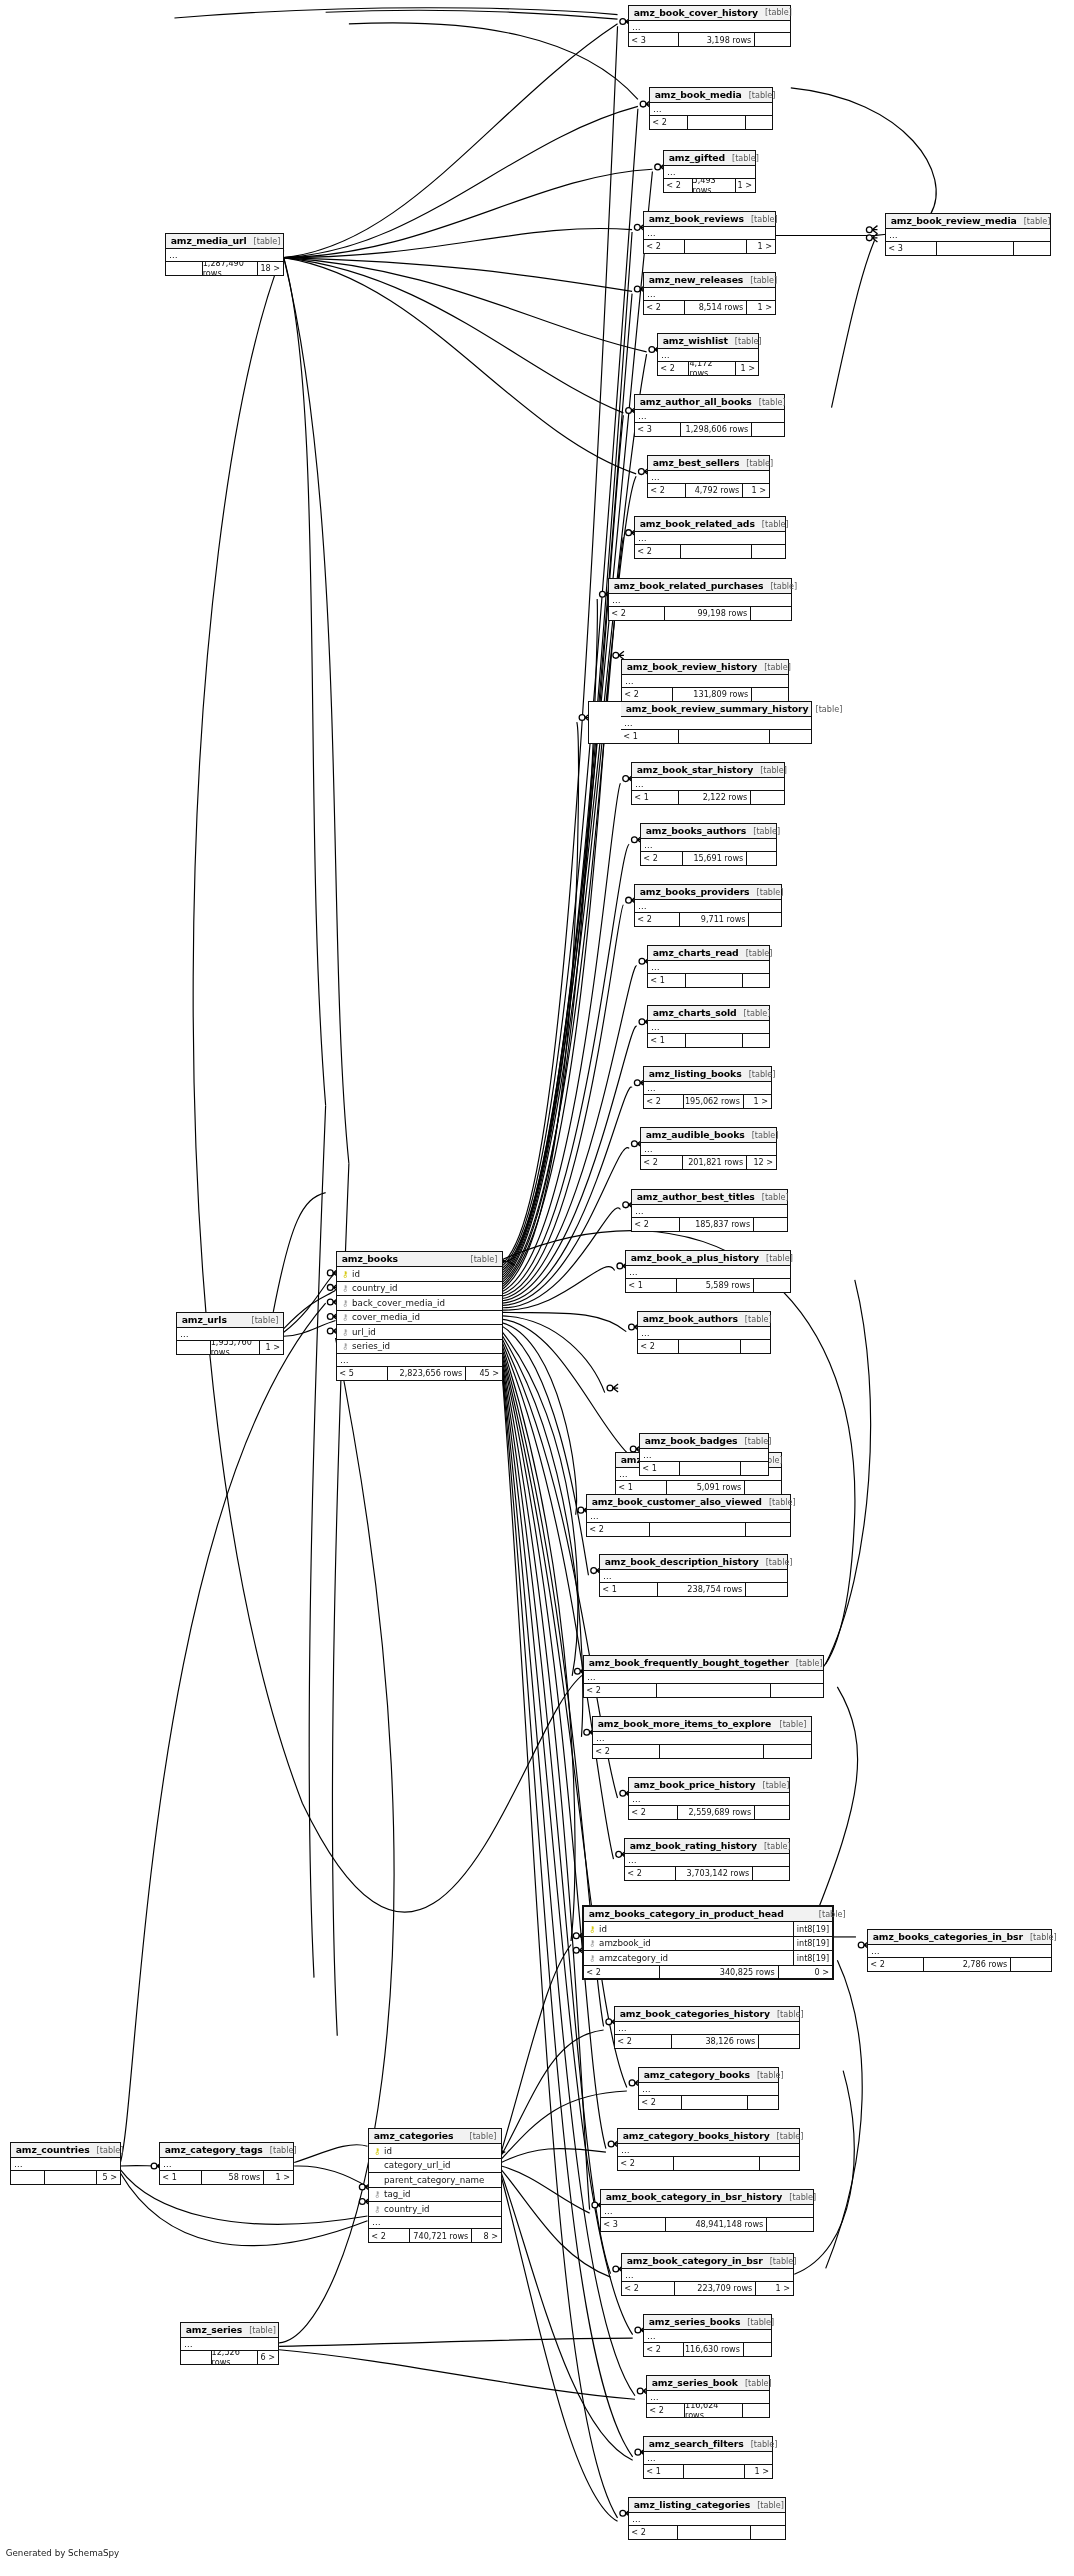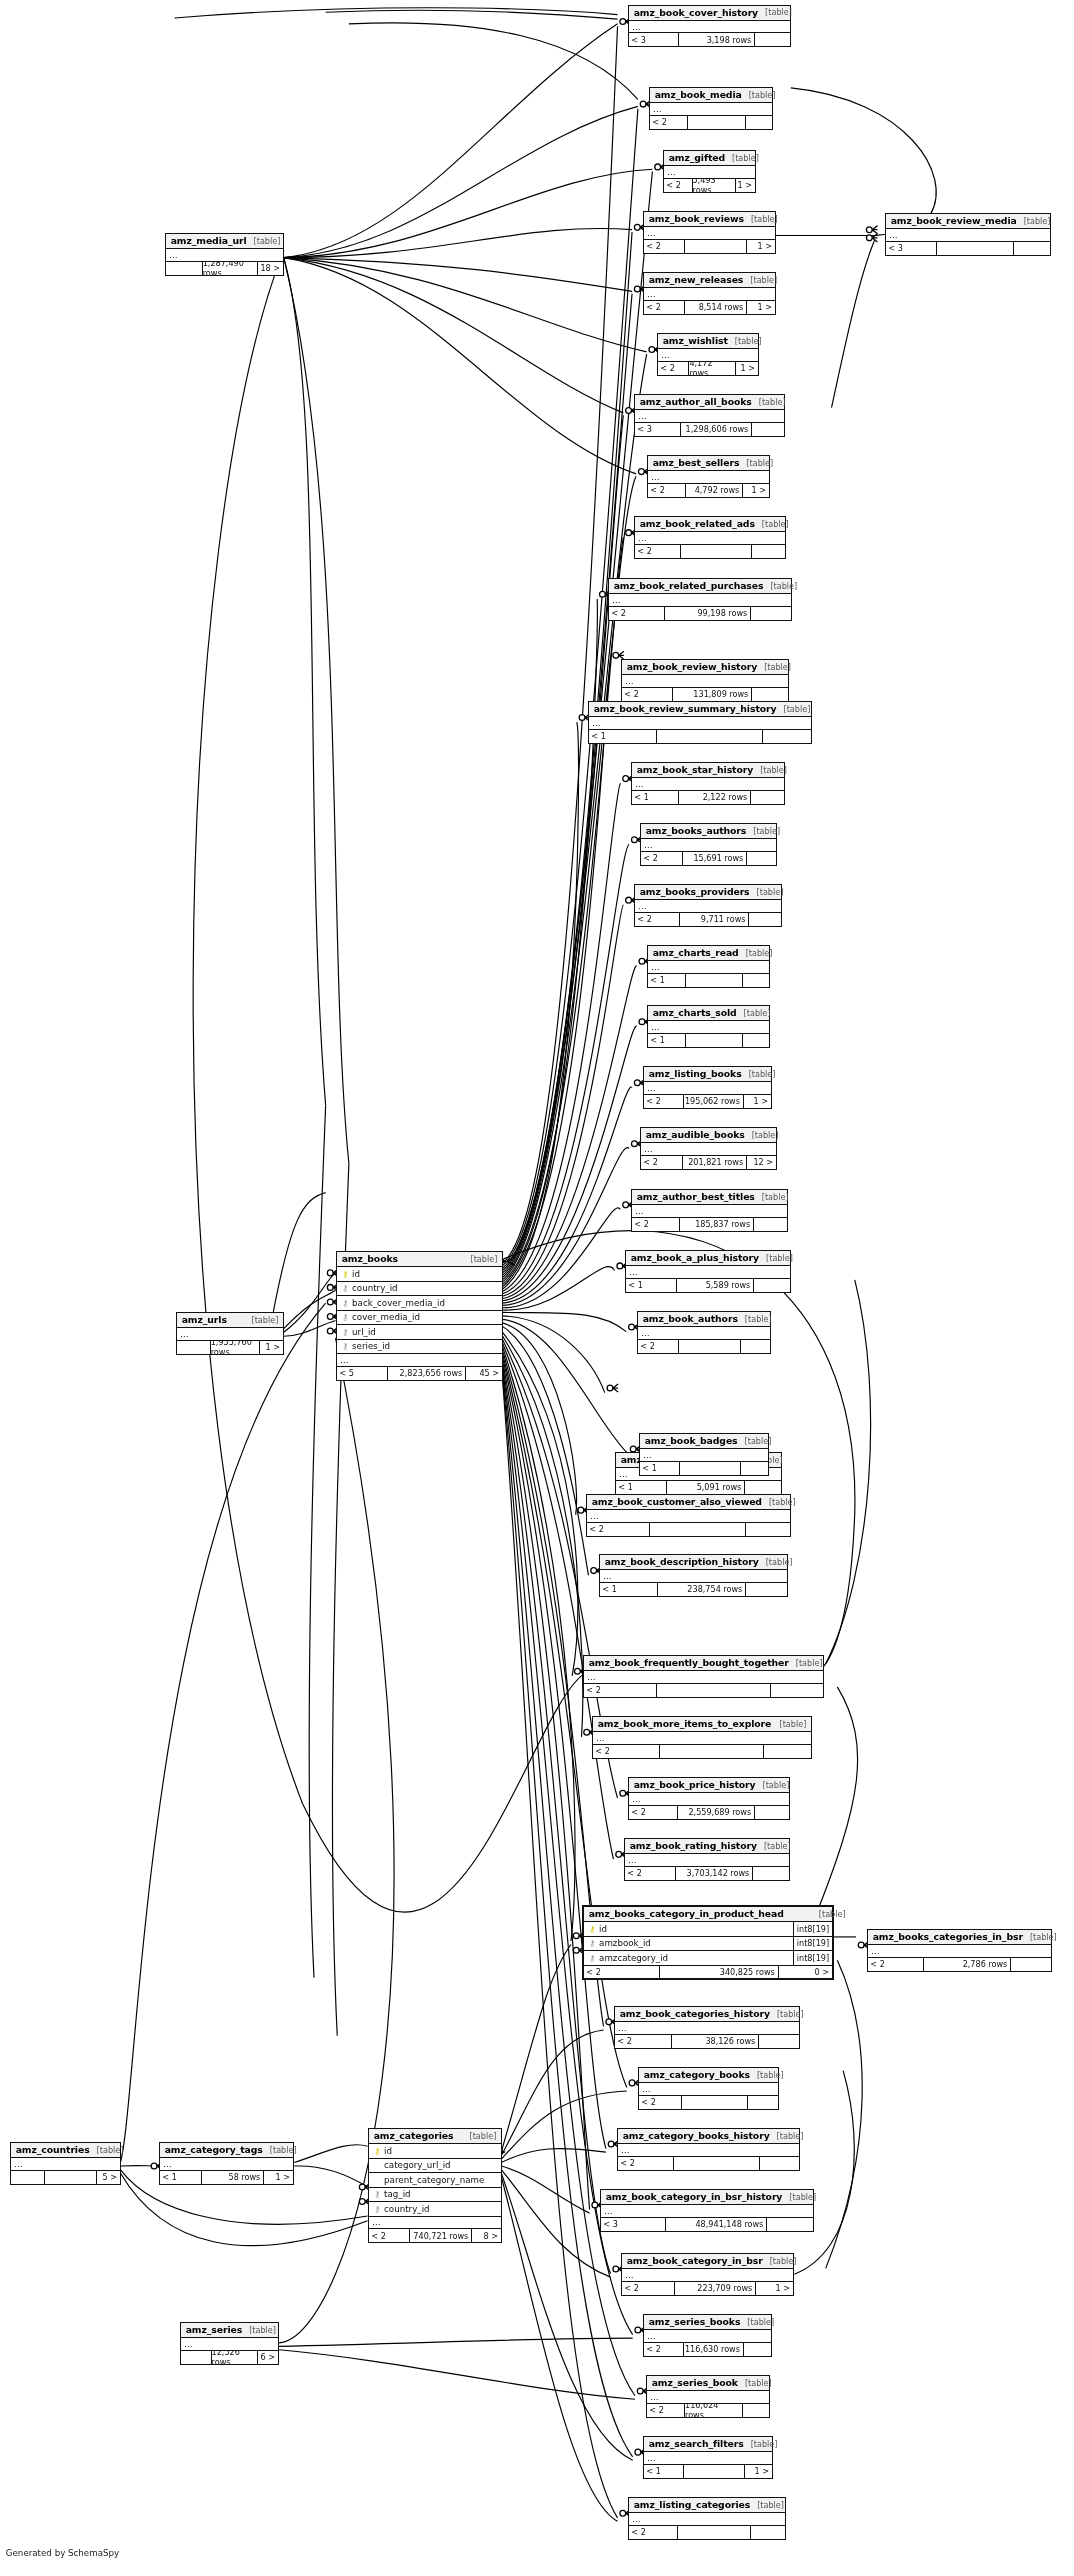--- a/index.html
+++ b/index.html
@@ -446,21 +446,21 @@
           <span class="tname">amz_book_review_history</span>
           <span class="ttype">[table]</span>
         </div>
         <div class="ellipsis-row">…</div>
         <div class="foot-row">
           <div class="foot-cell foot-left" style="width: 50px;">&lt; 2</div>
           <div class="foot-cell foot-mid" style="width: 80px;">131,809 rows</div>
           <div class="foot-cell foot-right" style="width: 37px;"></div>
         </div>
       </div>
-      <div class="node" style="left: 588px; top: 701px; width: 224px;">
+      <div class="node" style="left: 588px; top: 701px; width: 224px; padding-left: 32px;">
         <div class="node-title">
           <span class="tname">amz_book_review_summary_history</span>
           <span class="ttype">[table]</span>
         </div>
         <div class="ellipsis-row">…</div>
         <div class="foot-row">
           <div class="foot-cell foot-left" style="width: 67px;">&lt; 1</div>
           <div class="foot-cell foot-mid" style="width: 106px;"></div>
           <div class="foot-cell foot-right" style="width: 49px;"></div>
         </div>

